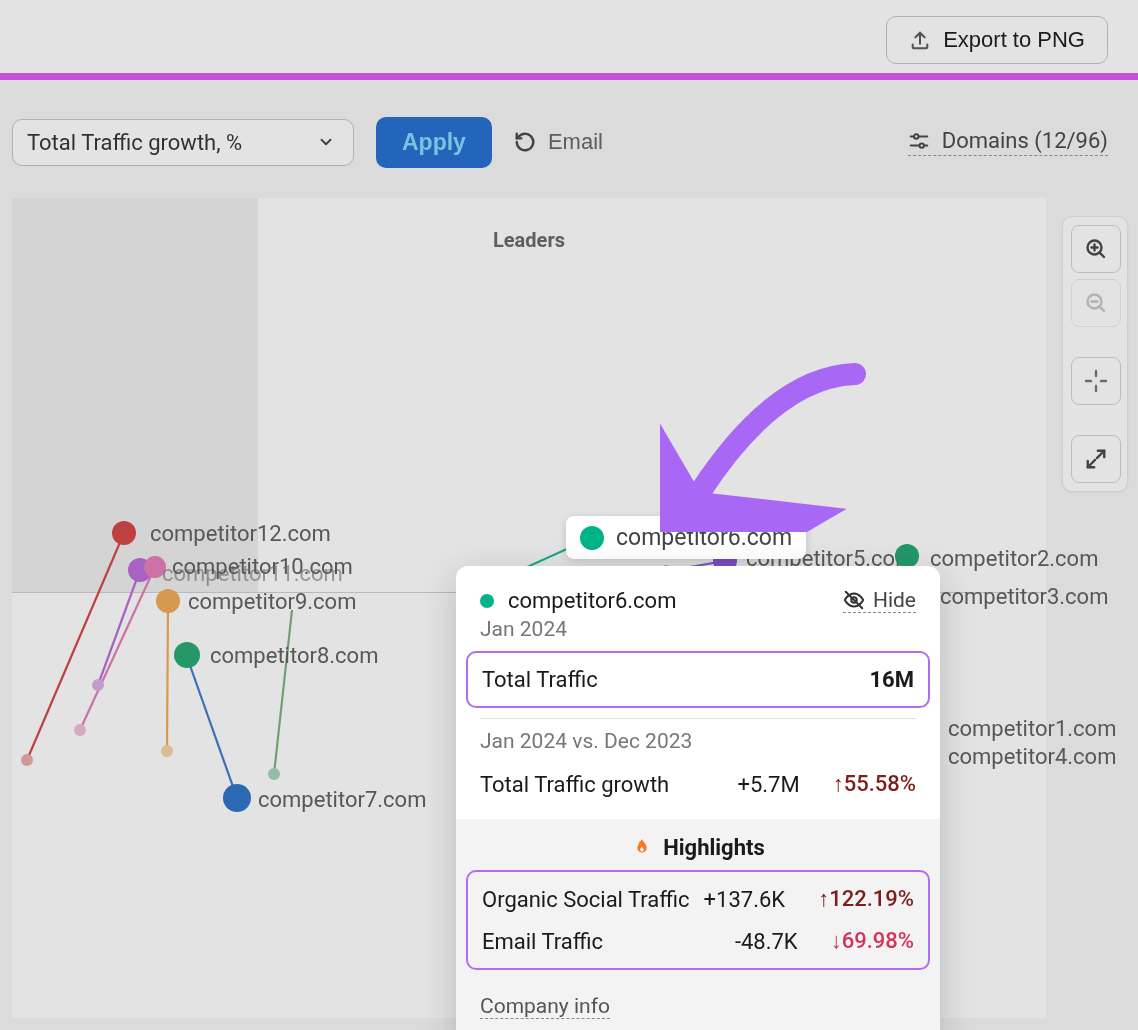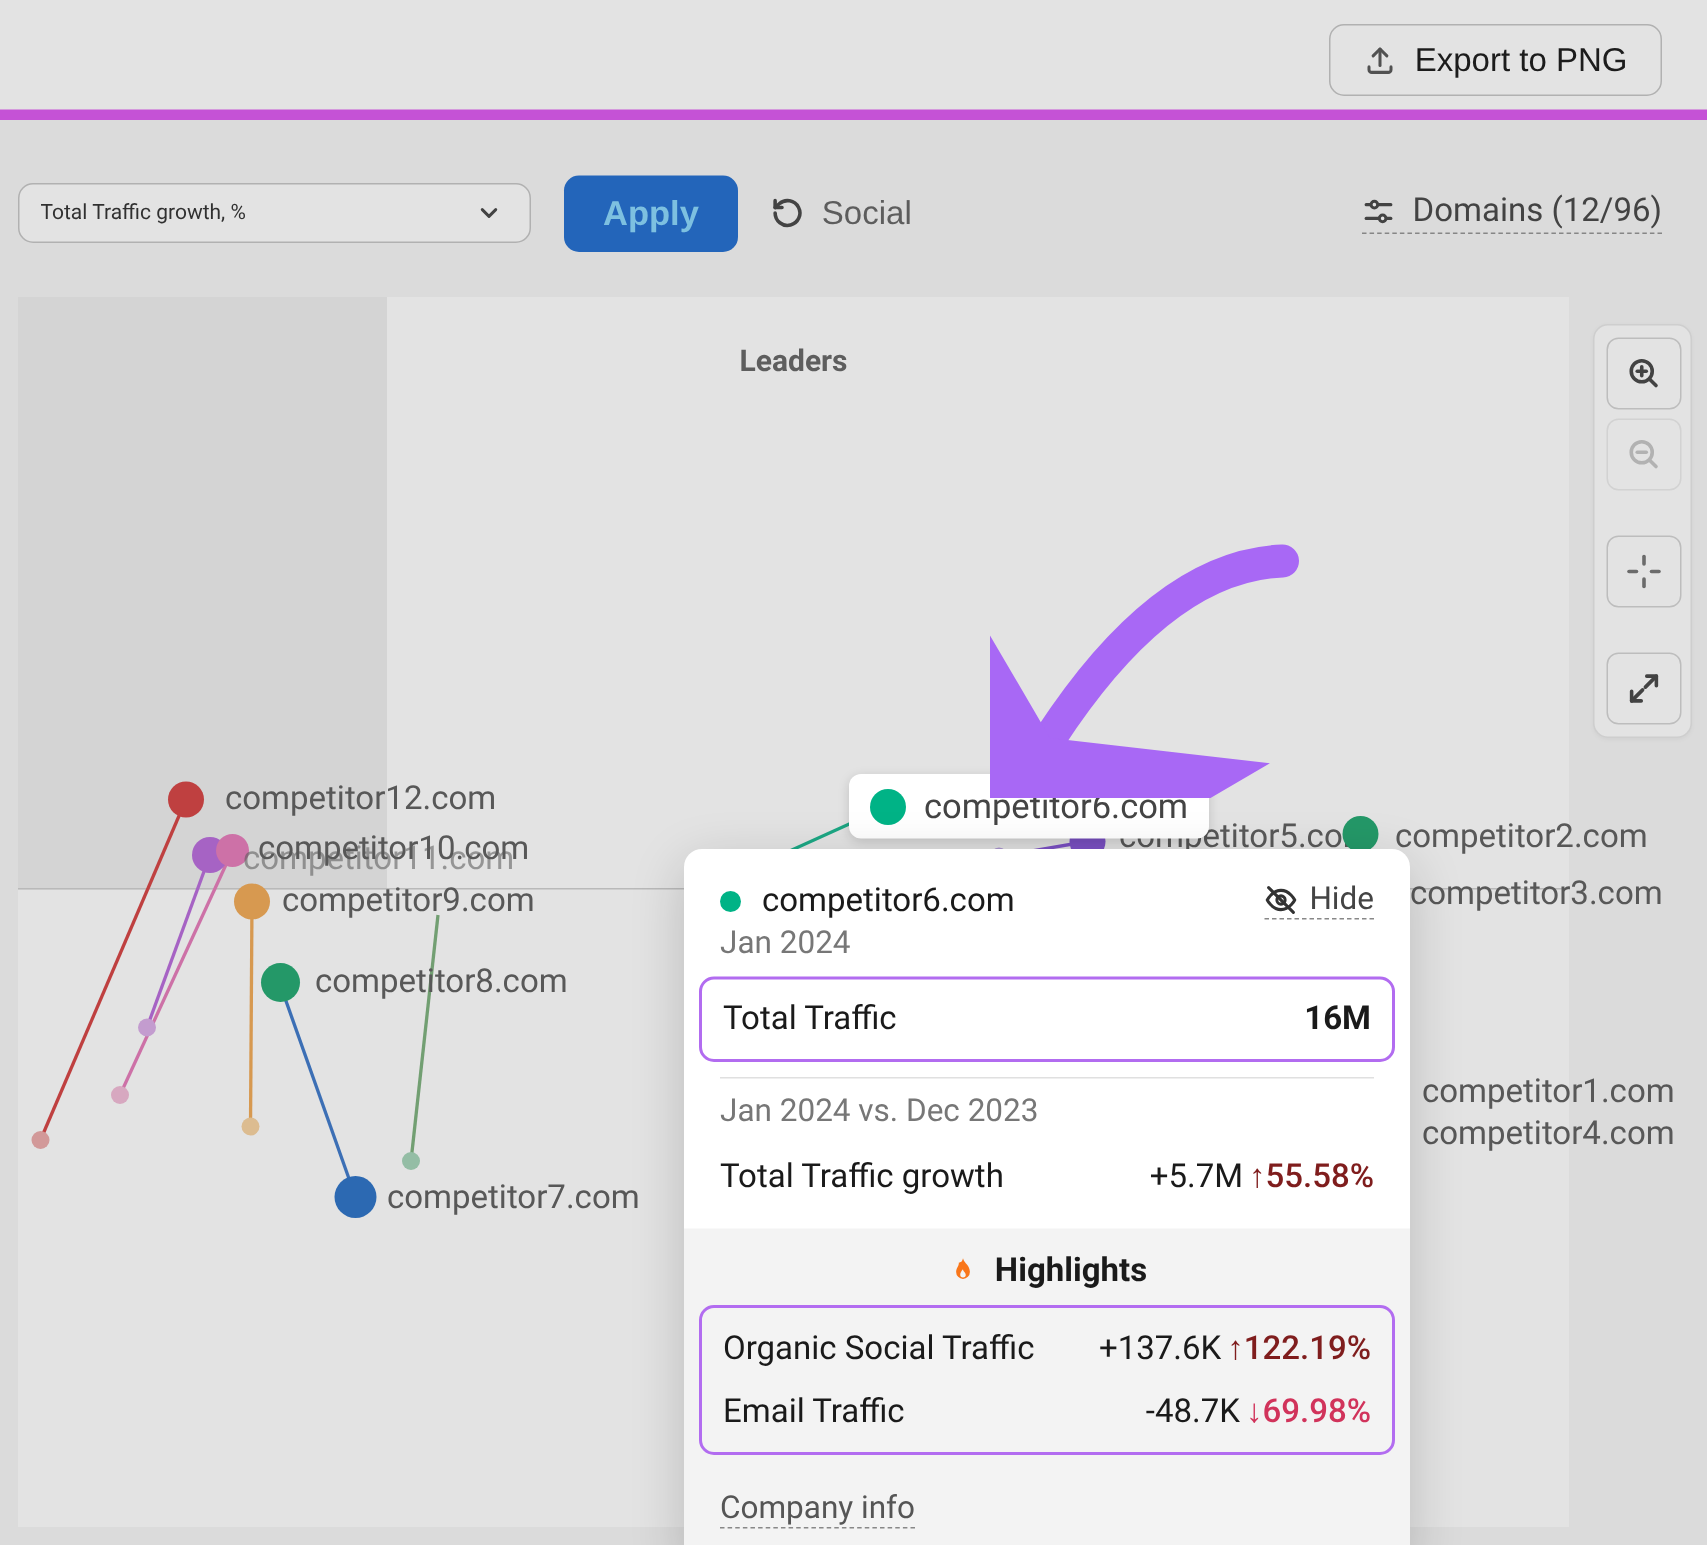--- a/index.html
+++ b/index.html
@@ -39,21 +39,21 @@
     position: absolute; top: 112px; left: 12px; right: 30px;
     display: flex; align-items: center; gap: 22px;
     height: 60px;
   }
   .dropdown {
     display: flex; align-items: center; gap: 14px;
     border: 1.5px solid #bfbfbf;
     border-radius: 10px;
     padding: 10px 18px 10px 14px;
     background: #fff;
-    font-size: 14px;
+    font-size: 22px;
     min-width: 342px;
     cursor: pointer;
   }
   .apply-btn {
     background: #0a5ecb; color: #7dd3fc;
     border: none; border-radius: 10px;
     padding: 12px 26px; font-size: 23px; font-weight: 600;
     cursor: pointer;
   }
   .reset-btn {
@@ -169,21 +169,21 @@
     border-radius: 10px;
     padding: 6px 14px;
     margin: 6px -14px;
   }
   .tt-highlights-panel {
     background: #f3f3f3; margin: 14px -24px -24px -24px;
     padding: 16px 24px 22px 24px;
     border-radius: 0 0 12px 12px;
   }
   .tt-hl-title { display: flex; align-items: center; gap: 10px; font-size: 22px; font-weight: 700; margin-bottom: 10px; justify-content: center; }
-  .tt-val-right { display: flex; align-items: center; gap: 4px; }
+  .tt-val-right { display: flex; align-items: center; gap: 33px; }
   .pct-up { color: #7f1d1d; font-weight: 500; font-size: 22px; }
   .pct-down { color: #d1335b; font-weight: 500; font-size: 22px; }
   .tt-company { margin-top: 18px; font-size: 21px; color: #555; border-bottom: 1.5px dashed #888; display: inline-block; cursor: pointer; }
   .bold { font-weight: 700; }
   
   svg { display: block; }
 </style>
 </head>
 <body>
 
@@ -212,21 +212,21 @@
   <button class="apply-btn">
     <span>Apply</span>
   </button>
   <button class="reset-btn">
     <span>
       <svg width="22" height="22" viewBox="0 0 24 24" fill="none" stroke="#333" stroke-width="2.6" stroke-linecap="round" stroke-linejoin="round">
           <path d="M3 12a9 9 0 1 0 3-6.7L3 8"></path>
           <polyline points="3 3 3 8 8 8"></polyline>
         </svg>
     </span>
-    <span>Social</span>
+    <span>Email</span>
   </button>
   <div class="domains-link">
     <span>
       <svg width="22" height="22" viewBox="0 0 24 24" fill="none" stroke="#333" stroke-width="2.2" stroke-linecap="round" stroke-linejoin="round">
           <line x1="3" y1="7" x2="21" y2="7"></line>
           <circle cx="9" cy="7" r="2.4" fill="#fff"></circle>
           <line x1="3" y1="17" x2="21" y2="17"></line>
           <circle cx="15" cy="17" r="2.4" fill="#fff"></circle>
         </svg>
     </span>

